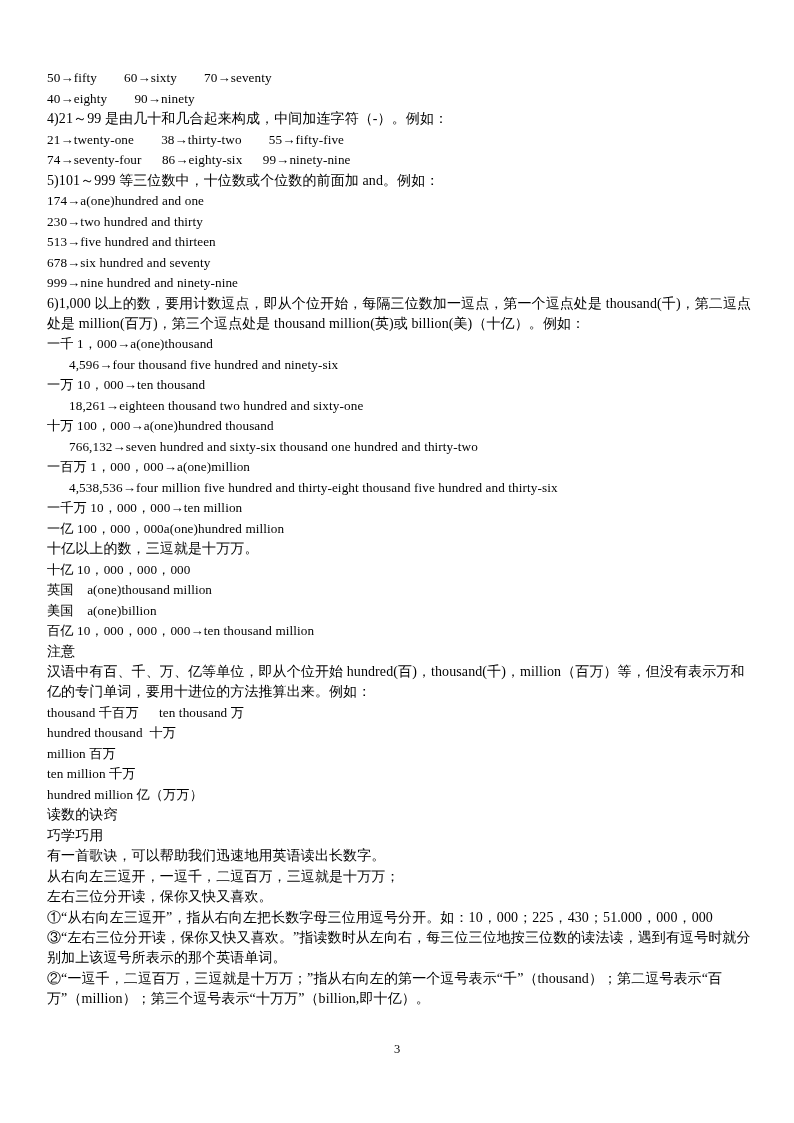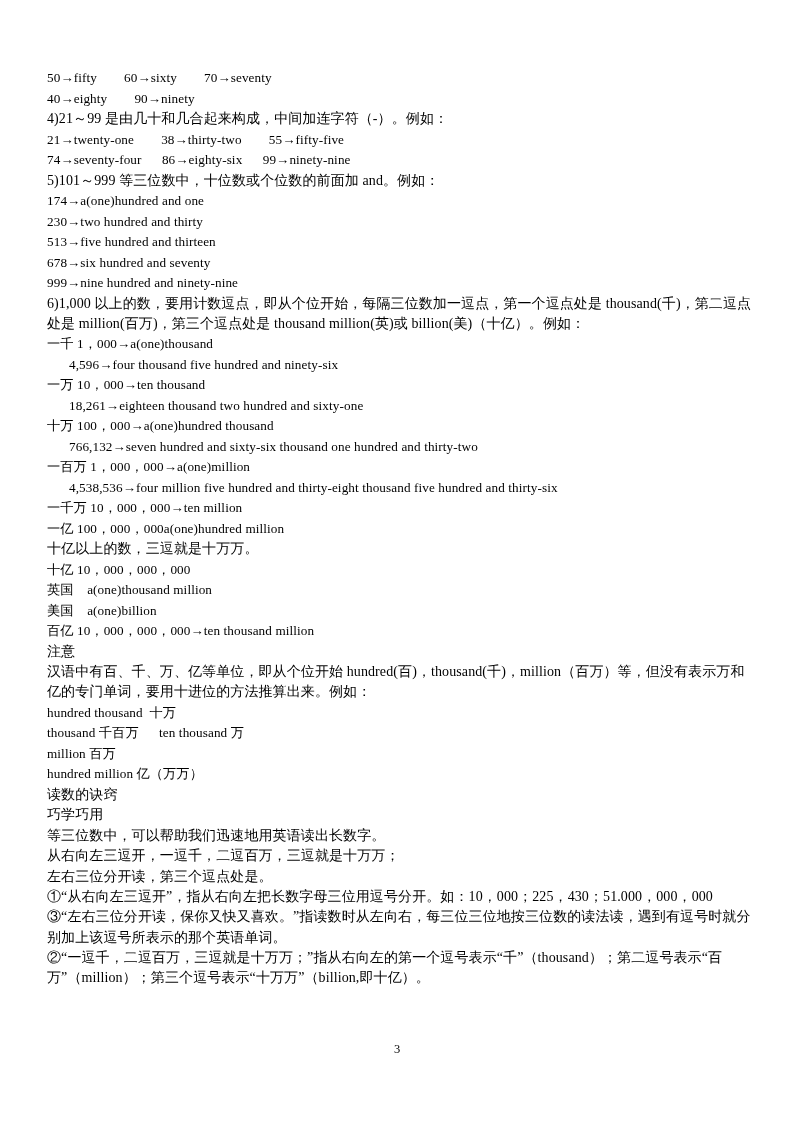--- a/index.html
+++ b/index.html
@@ -90,29 +90,30 @@
     <span class="ln indent">4,538,536→four million five hundred and thirty-eight thousand five hundred and thirty-six</span>
     <span class="ln">一千万 10，000，000→ten million</span>
     <span class="ln">一亿 100，000，000a(one)hundred million</span>
     <span class="ln cjk">十亿以上的数，三逗就是十万万。</span>
     <span class="ln">十亿 10，000，000，000</span>
     <span class="ln">英国    a(one)thousand million</span>
     <span class="ln">美国    a(one)billion</span>
     <span class="ln">百亿 10，000，000，000→ten thousand million</span>
     <span class="ln cjk">注意</span>
     <span class="ln cjk wrap2">汉语中有百、千、万、亿等单位，即从个位开始 hundred(百)，thousand(千)，million（百万）等，但没有表示万和亿的专门单词，要用十进位的方法推算出来。例如：</span>
+    <span class="ln">thousand 千百万      ten thousand 万</span>
     <span class="ln">hundred thousand  十万</span>
-    <span class="ln">thousand 千百万      ten thousand 万</span>
     <span class="ln">million 百万</span>
+    <span class="ln">ten million 千万</span>
     <span class="ln">hundred million 亿（万万）</span>
     <span class="ln cjk">读数的诀窍</span>
     <span class="ln cjk">巧学巧用</span>
-    <span class="ln cjk">等三位数中，可以帮助我们迅速地用英语读出长数字。</span>
+    <span class="ln cjk">有一首歌诀，可以帮助我们迅速地用英语读出长数字。</span>
     <span class="ln cjk">从右向左三逗开，一逗千，二逗百万，三逗就是十万万；</span>
-    <span class="ln cjk">左右三位分开读，第三个逗点处是。</span>
+    <span class="ln cjk">左右三位分开读，保你又快又喜欢。</span>
     <span class="ln cjk wrap2">①“从右向左三逗开”，指从右向左把长数字母三位用逗号分开。如：10，000；225，430；51.000，000，000</span>
     <span class="ln cjk wrap2">③“左右三位分开读，保你又快又喜欢。”指读数时从左向右，每三位三位地按三位数的读法读，遇到有逗号时就分别加上该逗号所表示的那个英语单词。</span>
     <span class="ln cjk wrap2">②“一逗千，二逗百万，三逗就是十万万；”指从右向左的第一个逗号表示“千”（thousand）；第二逗号表示“百万”（million）；第三个逗号表示“十万万”（billion,即十亿）。</span>
 
   </div>
 
   <div class="pagenum">3</div>
 </div>
 
 </body></html>

